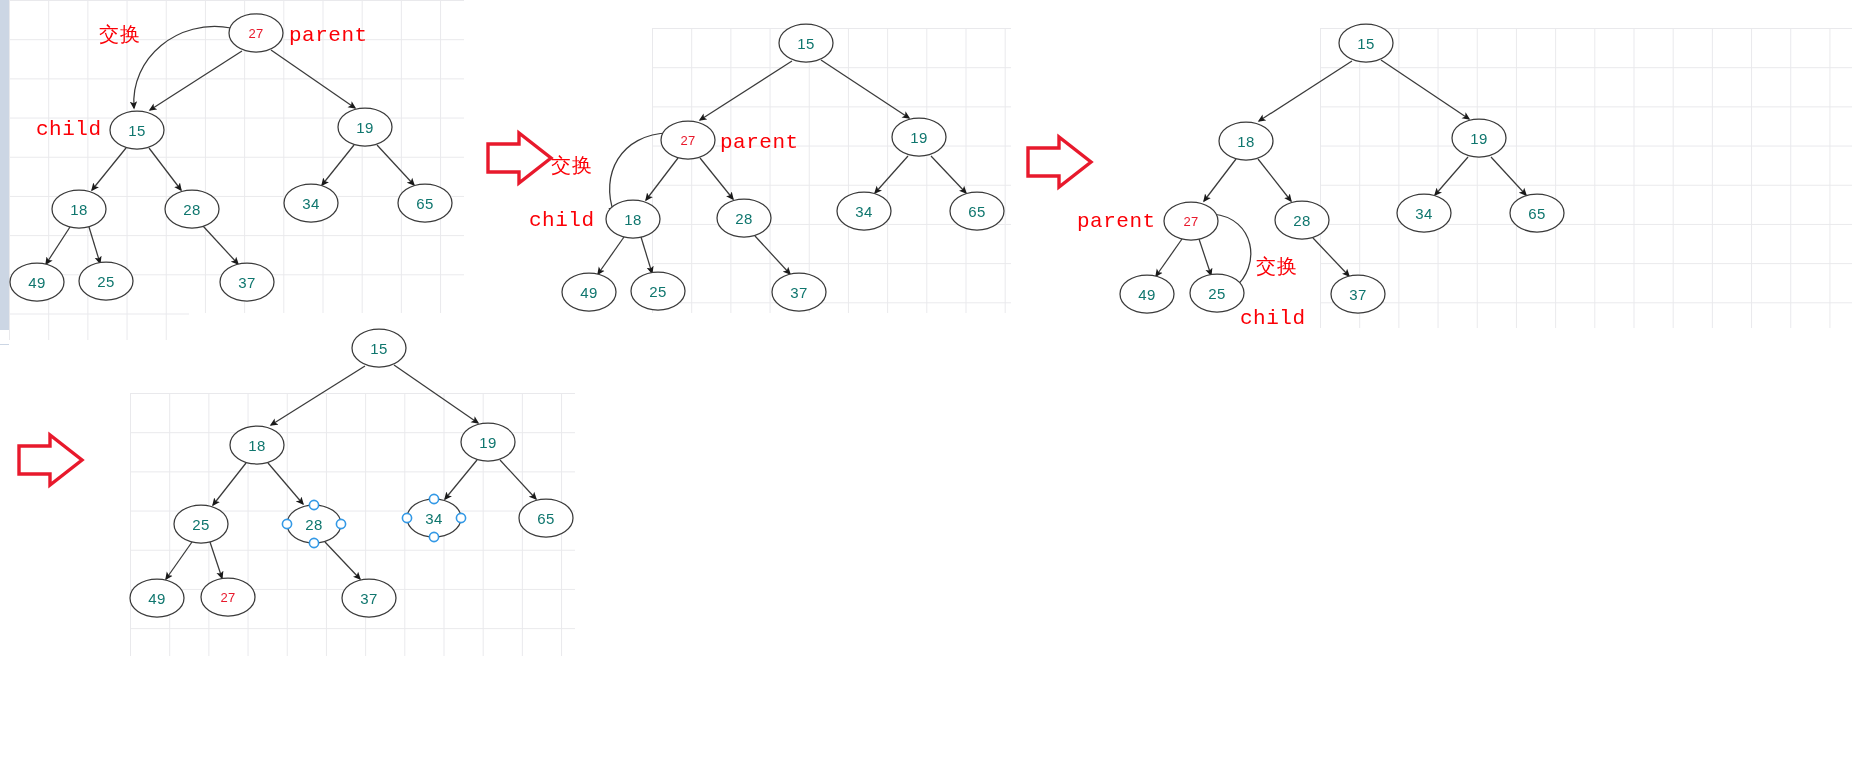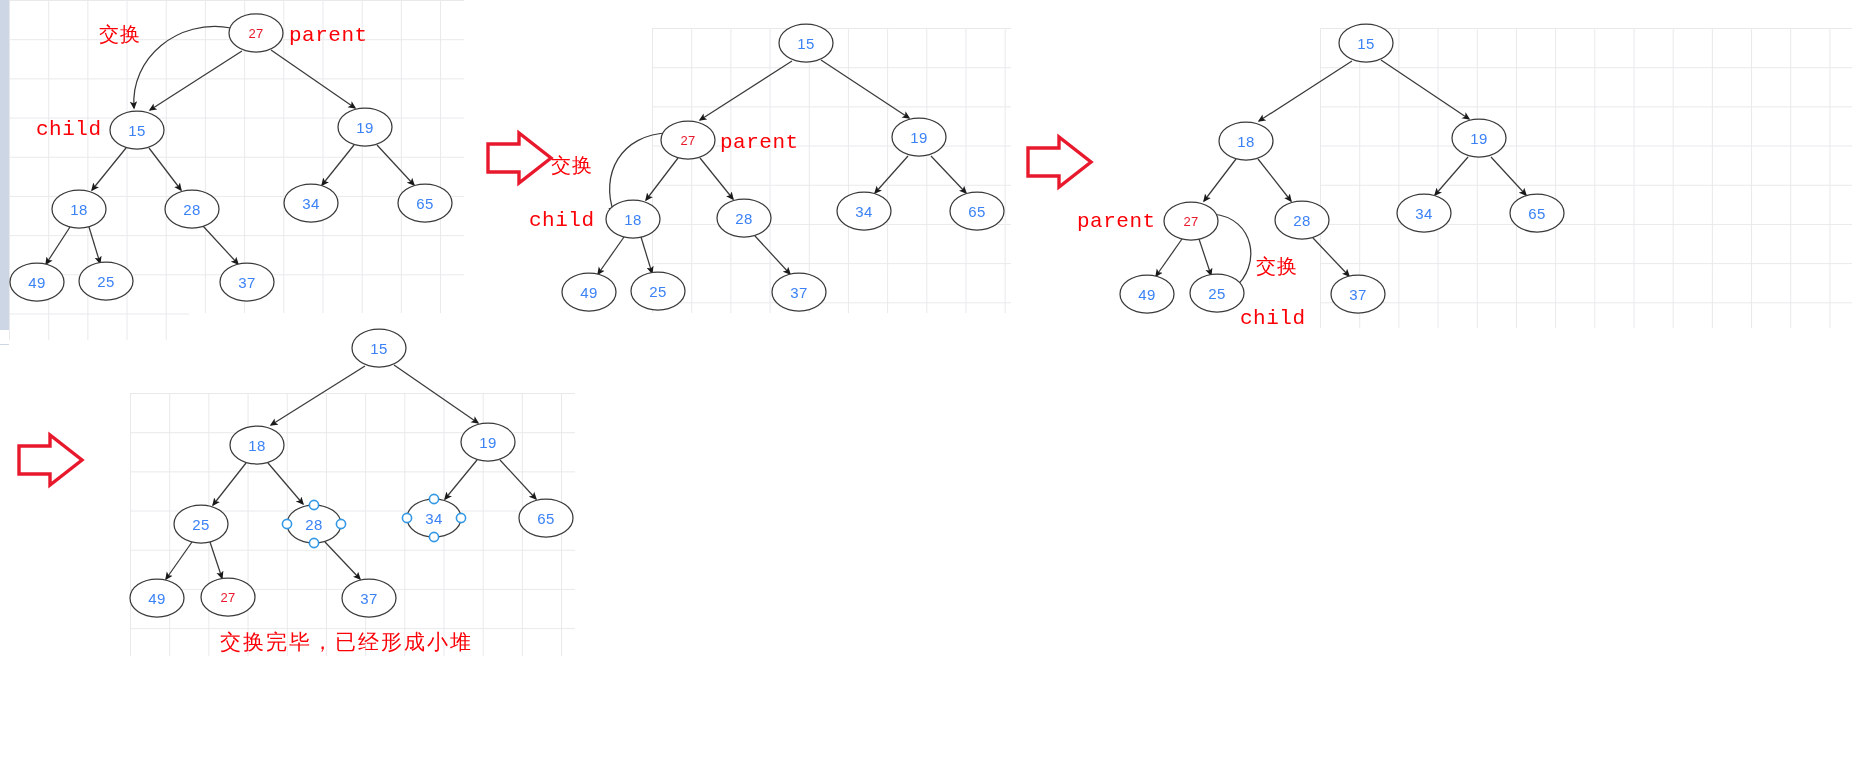--- a/index.html
+++ b/index.html
@@ -18,21 +18,21 @@
   .page-edge{position:absolute;left:0;top:0;width:9px;height:345px;
              background:#ccd6e4;}
   .page-edge2{position:absolute;left:0;top:330px;width:9px;height:14px;background:#ffffff;}
 
   
   svg.layer{position:absolute;left:0;top:0;width:1852px;height:780px;
             overflow:visible;pointer-events:none;}
 
   
   .nodetext{position:absolute;transform:translate(-50%,-50%);
-            font-family:"Liberation Sans", sans-serif;font-size:15px;color:#3b82f6;
+            font-family:"Liberation Sans", sans-serif;font-size:15px;color:#0f766e;
             white-space:nowrap;letter-spacing:.3px;}
   .nodetext.red{color:#e8192c;font-size:13px;}
 
   
   .ann{position:absolute;color:#fb0007;white-space:nowrap;
        font-family:"Liberation Mono", monospace;font-size:21px;letter-spacing:.5px;}
   .ann.cn{font-family:"DejaVu Sans", sans-serif;font-size:20px;letter-spacing:1px;}
   .caption{position:absolute;color:#fb0007;white-space:nowrap;
            font-family:"DejaVu Sans", sans-serif;font-size:21px;letter-spacing:2px;}
 </style>
@@ -242,15 +242,14 @@
   <div class="ann" style="left:36px;top:118px">child</div>
 
   <div class="ann cn" style="left:551px;top:152px">交换</div>
   <div class="ann" style="left:720px;top:131px">parent</div>
   <div class="ann" style="left:529px;top:209px">child</div>
 
   <div class="ann" style="left:1077px;top:210px">parent</div>
   <div class="ann cn" style="left:1256px;top:253px">交换</div>
   <div class="ann" style="left:1240px;top:307px">child</div>
 
-  <div class="caption" style="left:220px;top:628px">交换完毕，已经形成小堆</div>
 
 </div>
 
 </body></html>

